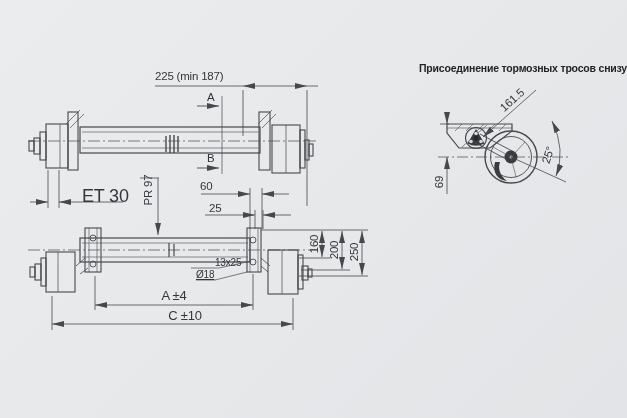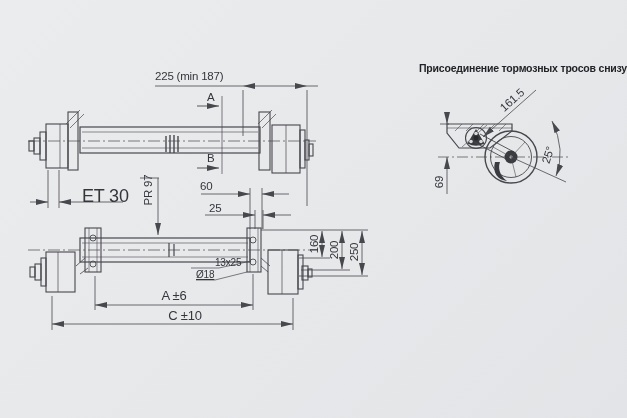--- a/index.html
+++ b/index.html
@@ -259,21 +259,21 @@
   <div class="lbl" style="left:155px;top:70px;">225 (min 187)</div>
   <div class="lbl" style="left:207px;top:91px;">A</div>
   <div class="lbl" style="left:207px;top:152px;">B</div>
   <div class="lbl" style="left:82px;top:186px;font-size:18px;">ET 30</div>
   <div class="lbl c rot90" style="left:128px;top:184px;width:40px;">PR 97</div>
 
   <div class="lbl" style="left:200px;top:180px;">60</div>
   <div class="lbl" style="left:209px;top:202px;">25</div>
   <div class="lbl small" style="left:191px;top:257px;margin-left:24px;">13x25</div>
   <div class="lbl small" style="left:196px;top:269px;text-decoration:underline;">Ø18</div>
-  <div class="lbl big c" style="left:145px;top:288px;width:58px;">A ±6</div>
+  <div class="lbl big c" style="left:145px;top:288px;width:58px;">A ±4</div>
   <div class="lbl big c" style="left:153px;top:308px;width:64px;">C ±10</div>
   <div class="lbl c rot90" style="left:296px;top:238px;width:36px;">160</div>
   <div class="lbl c rot90" style="left:316px;top:244px;width:36px;">200</div>
   <div class="lbl c rot90" style="left:336px;top:246px;width:36px;">250</div>
 
   <div class="lbl bold c" style="left:419px;top:62px;width:190px;font-size:10.5px;">Присоединение тормозных тросов снизу</div>
   <div class="lbl c rot42" style="left:490px;top:94px;width:44px;">161.5</div>
   <div class="lbl c rot73" style="left:531px;top:149px;width:34px;">25°</div>
   <div class="lbl c rot90" style="left:421px;top:176px;width:36px;">69</div>
 

